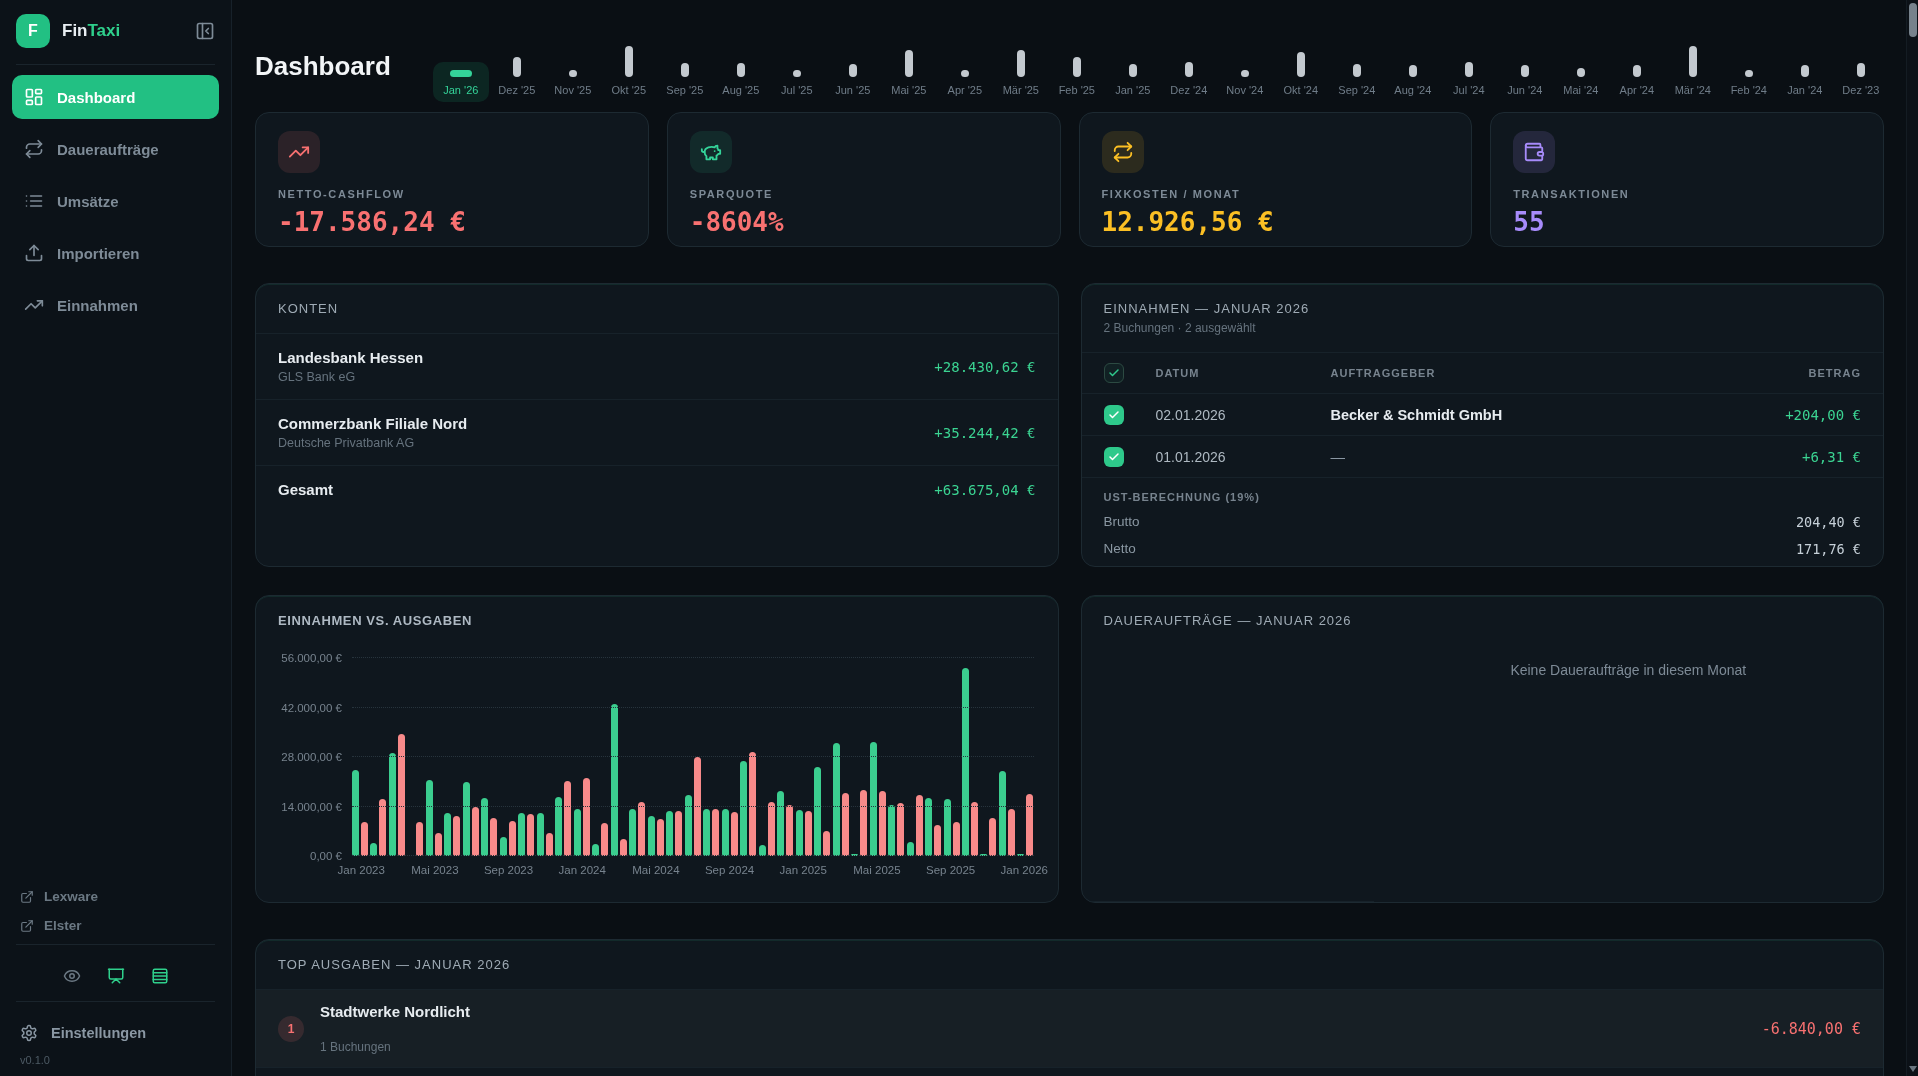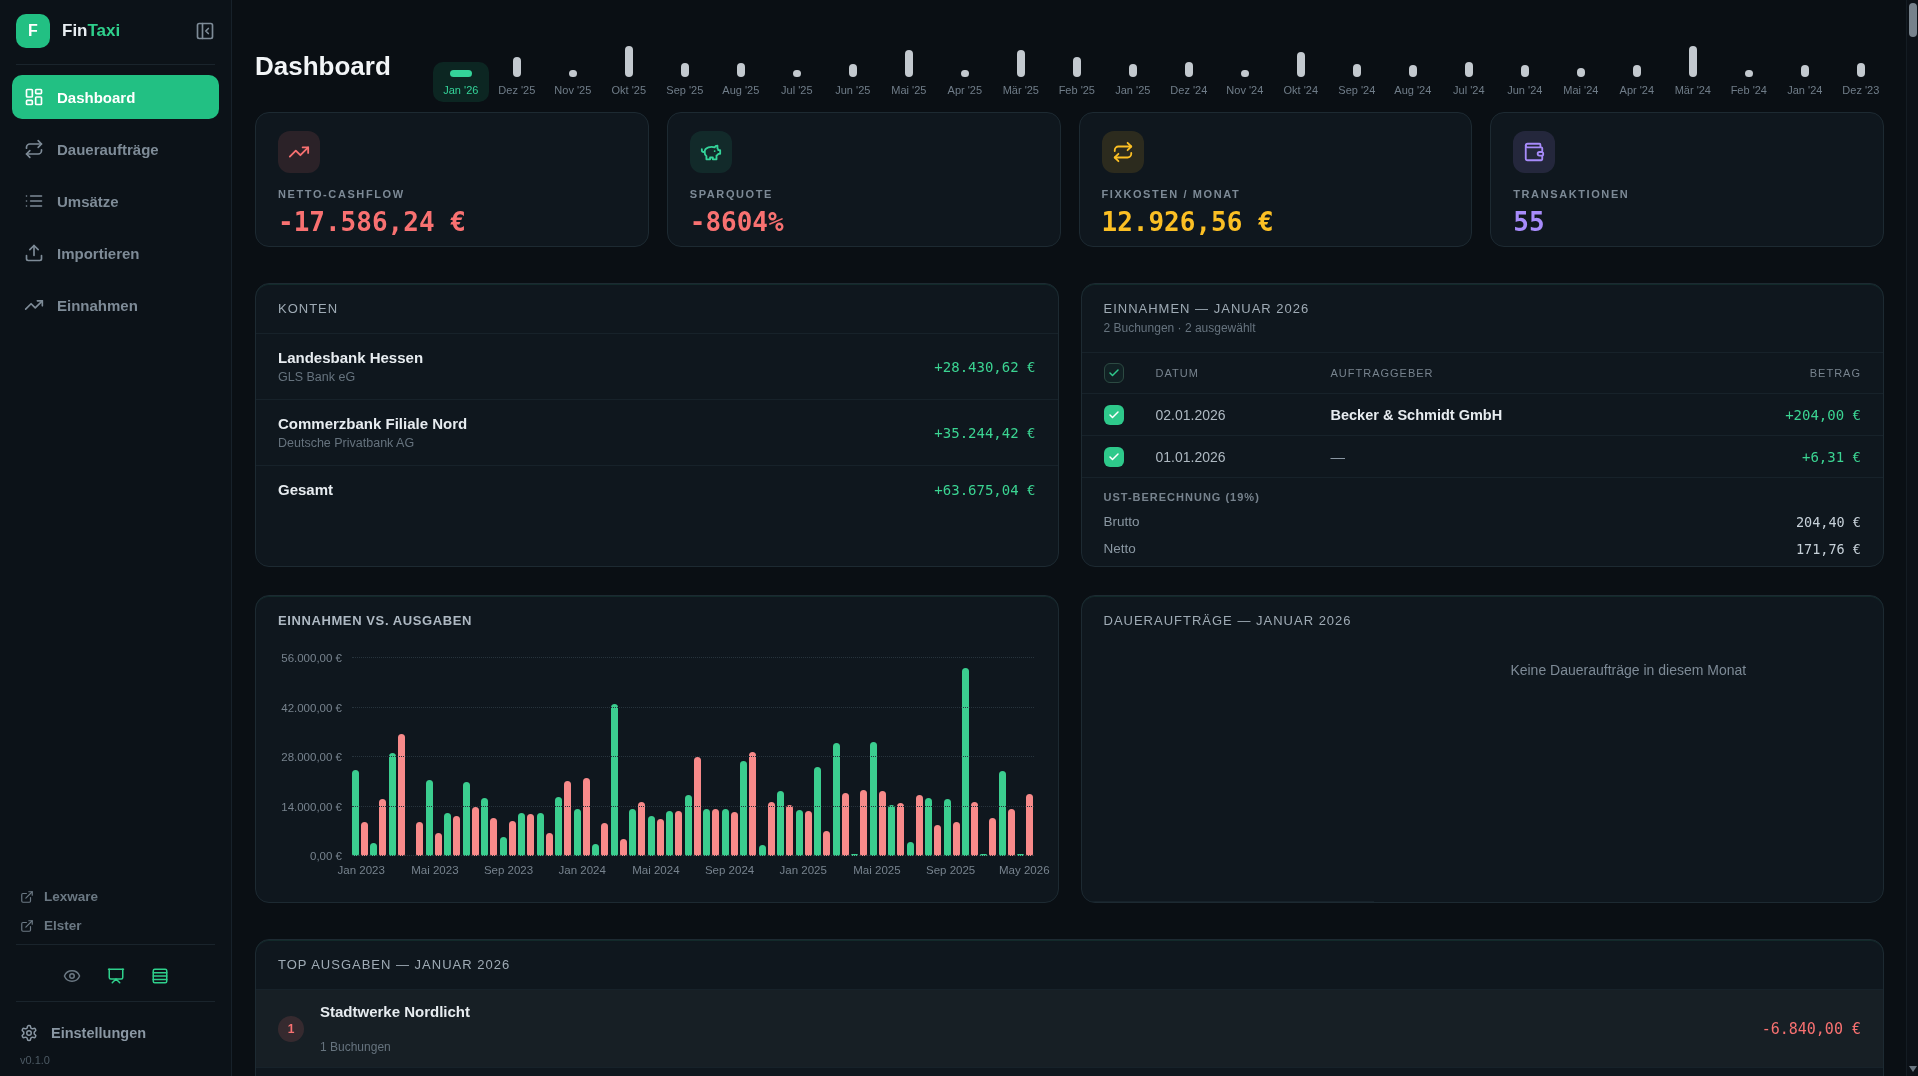--- a/index.html
+++ b/index.html
@@ -63,21 +63,21 @@
   .k-row{display:flex;align-items:center;justify-content:space-between;padding:15px 22px;border-bottom:1px solid var(--row-border)}
   .k-name{font-size:15px;font-weight:700;color:#e7ecf0}
   .k-sub{font-size:12.5px;color:#66737e;margin-top:4px}
   .k-amount{font-family:"DejaVu Sans Mono",monospace;font-size:14px;color:var(--text-green)}
   .k-total{border-bottom:none}
   .k-total .k-name{font-weight:700}
 
   
   .einnahmen{flex:1}
   .t-grid{display:grid;grid-template-columns:52px 175px 1fr 180px;align-items:center;padding:0 22px}
-  .t-head{height:40px;font-size:11px;font-weight:400;letter-spacing:1px;color:#77838e}
+  .t-head{height:40px;font-size:11px;font-weight:700;letter-spacing:1px;color:#77838e}
   .t-row{height:42px;border-top:1px solid var(--row-border);cursor:pointer}
   .t-date{font-size:14px;color:#aeb9c2}
   .t-payer{font-size:14.5px;font-weight:700;color:#e7ecf0}
   .t-payer.dim{color:#8a97a3;font-weight:400}
   .t-amt{font-family:"DejaVu Sans Mono",monospace;font-size:14px;color:var(--text-green);text-align:right}
   .t-amt-h{text-align:right}
   .cb{width:20px;height:20px;border-radius:6px;display:flex;align-items:center;justify-content:center;cursor:pointer}
   .cb-head{border:1.5px solid #2c4a42;background:rgba(46,201,139,0.06);color:#2fc98c}
   .cb-on{background:#2ec98b;color:#fff}
   .ust{border-top:1px solid var(--row-border);padding:13px 22px}
@@ -641,21 +641,21 @@
         <div class="xticks">
             <span class="xtick" style="left: 1.35135%;">Jan 2023</span>
             <span class="xtick" style="left: 12.1622%;">Mai 2023</span>
             <span class="xtick" style="left: 22.973%;">Sep 2023</span>
             <span class="xtick" style="left: 33.7838%;">Jan 2024</span>
             <span class="xtick" style="left: 44.5946%; text-align: right;">Mai 2024</span>
             <span class="xtick" style="left: 55.4054%;">Sep 2024</span>
             <span class="xtick" style="left: 66.2162%;">Jan 2025</span>
             <span class="xtick" style="left: 77.027%;">Mai 2025</span>
             <span class="xtick" style="left: 87.8378%;">Sep 2025</span>
-            <span class="xtick" style="left: 98.6486%;">May 2026</span>
+            <span class="xtick" style="left: 98.6486%;">Jan 2026</span>
           </div>
       <div class="gridline" style="bottom: 0%;">
             <span class="ytick">0,00 €</span>
           </div>
           <div class="gridline" style="bottom: 25%;">
             <span class="ytick">14.000,00 €</span>
           </div>
           <div class="gridline" style="bottom: 50%;">
             <span class="ytick">28.000,00 €</span>
           </div>

